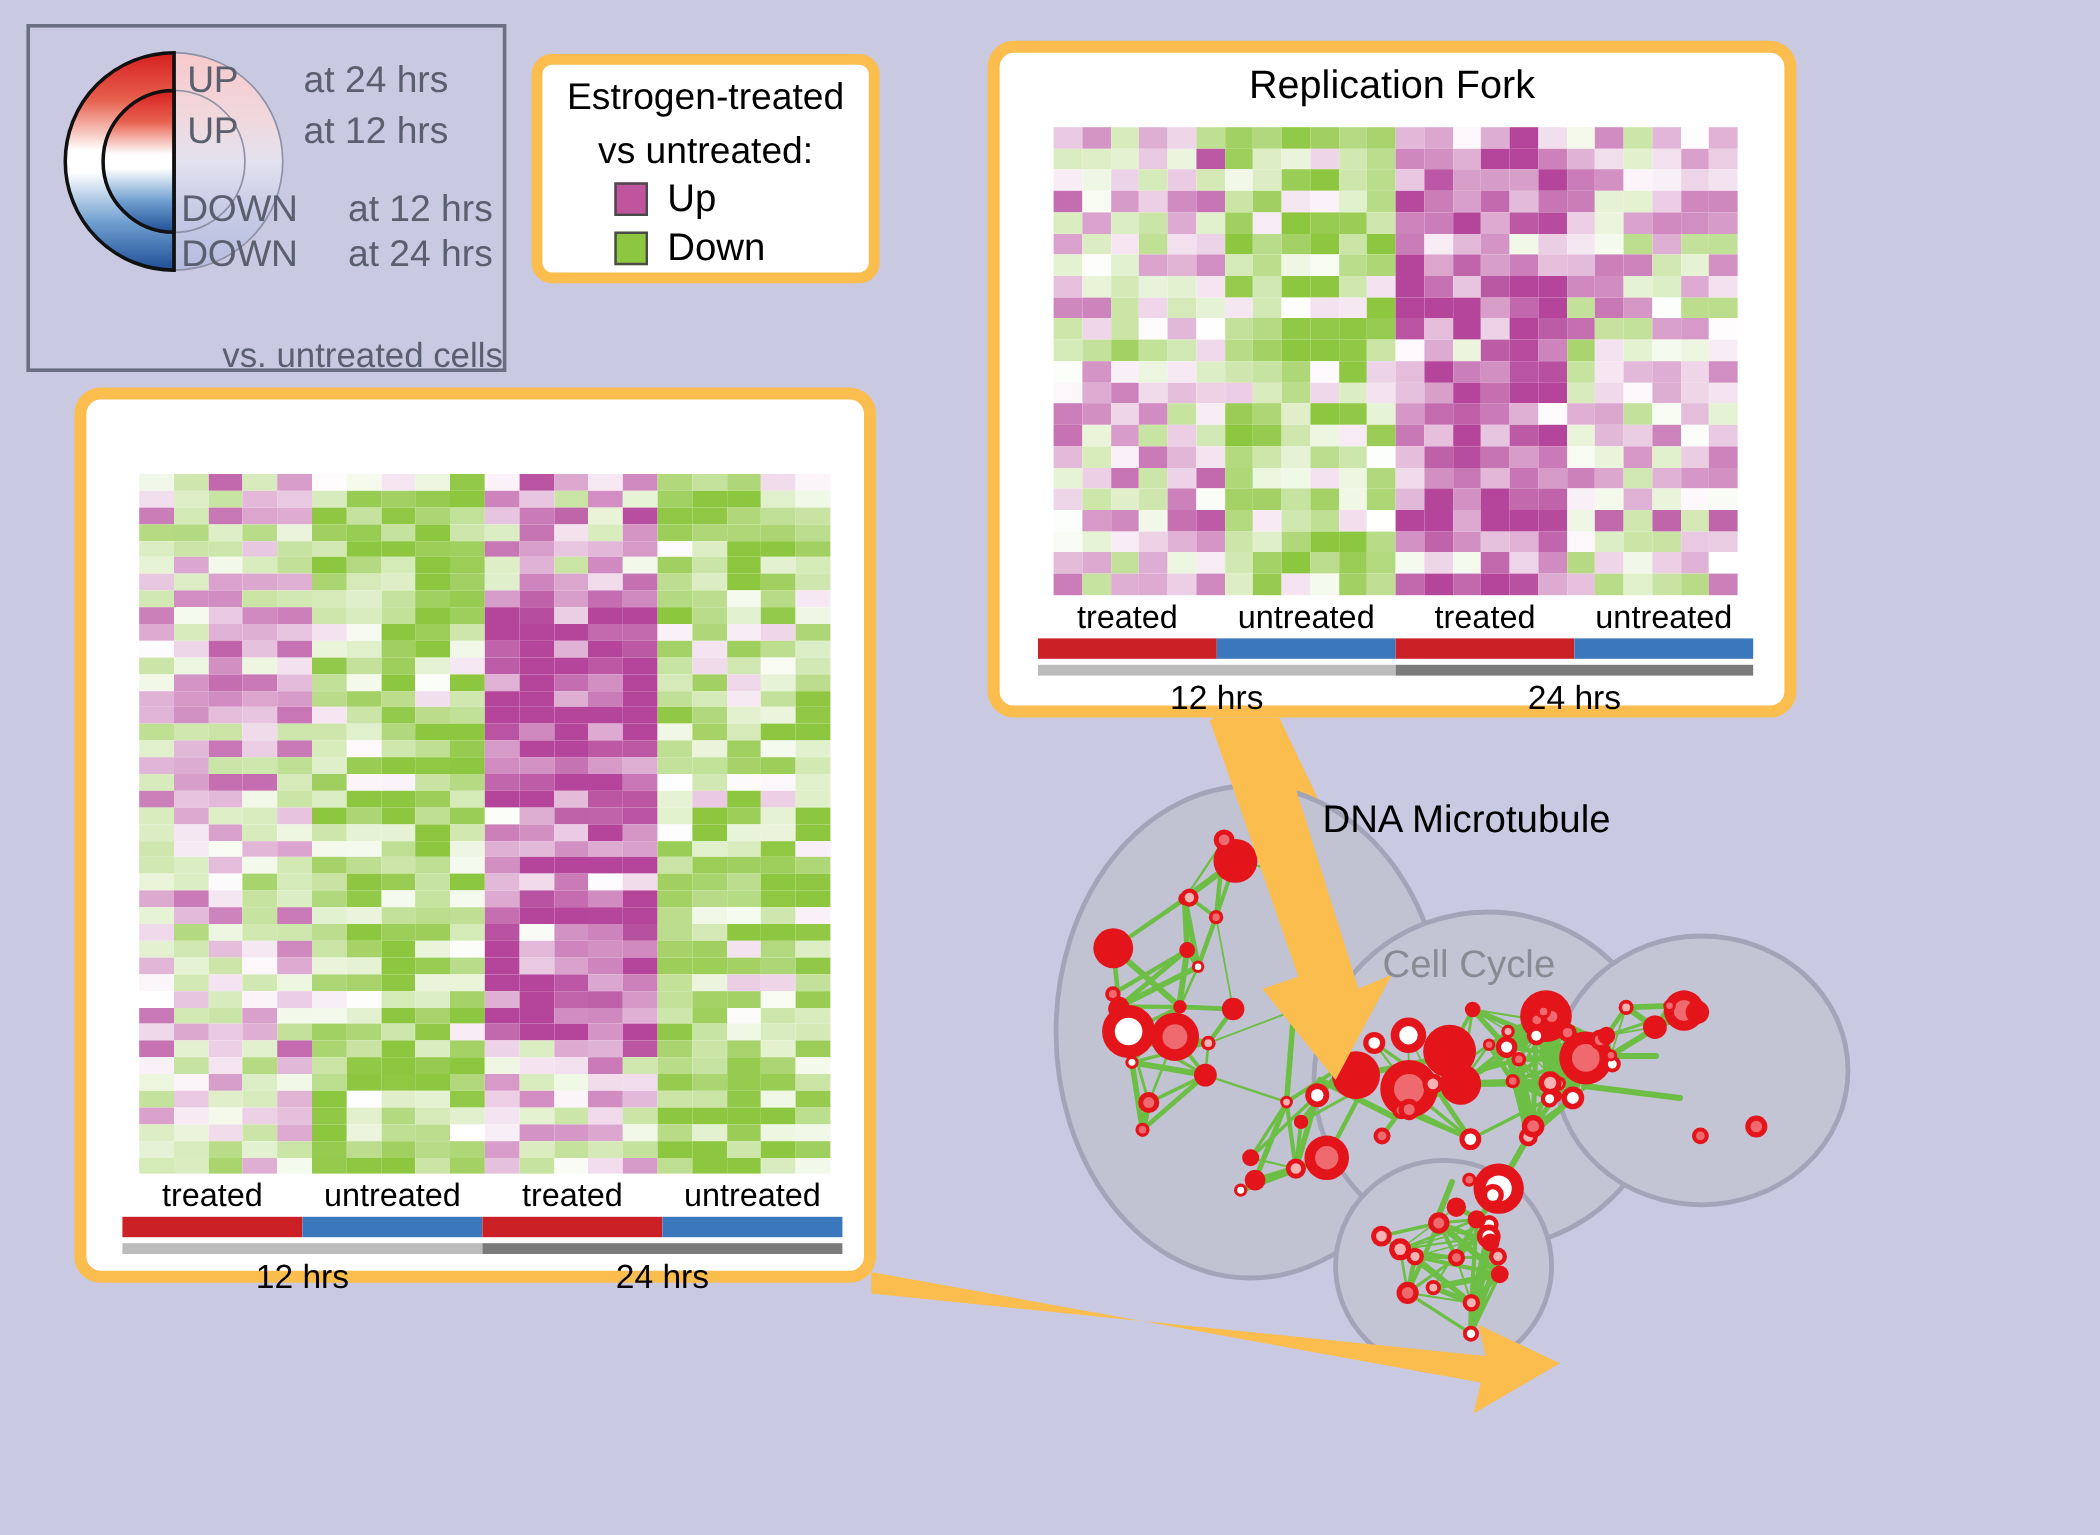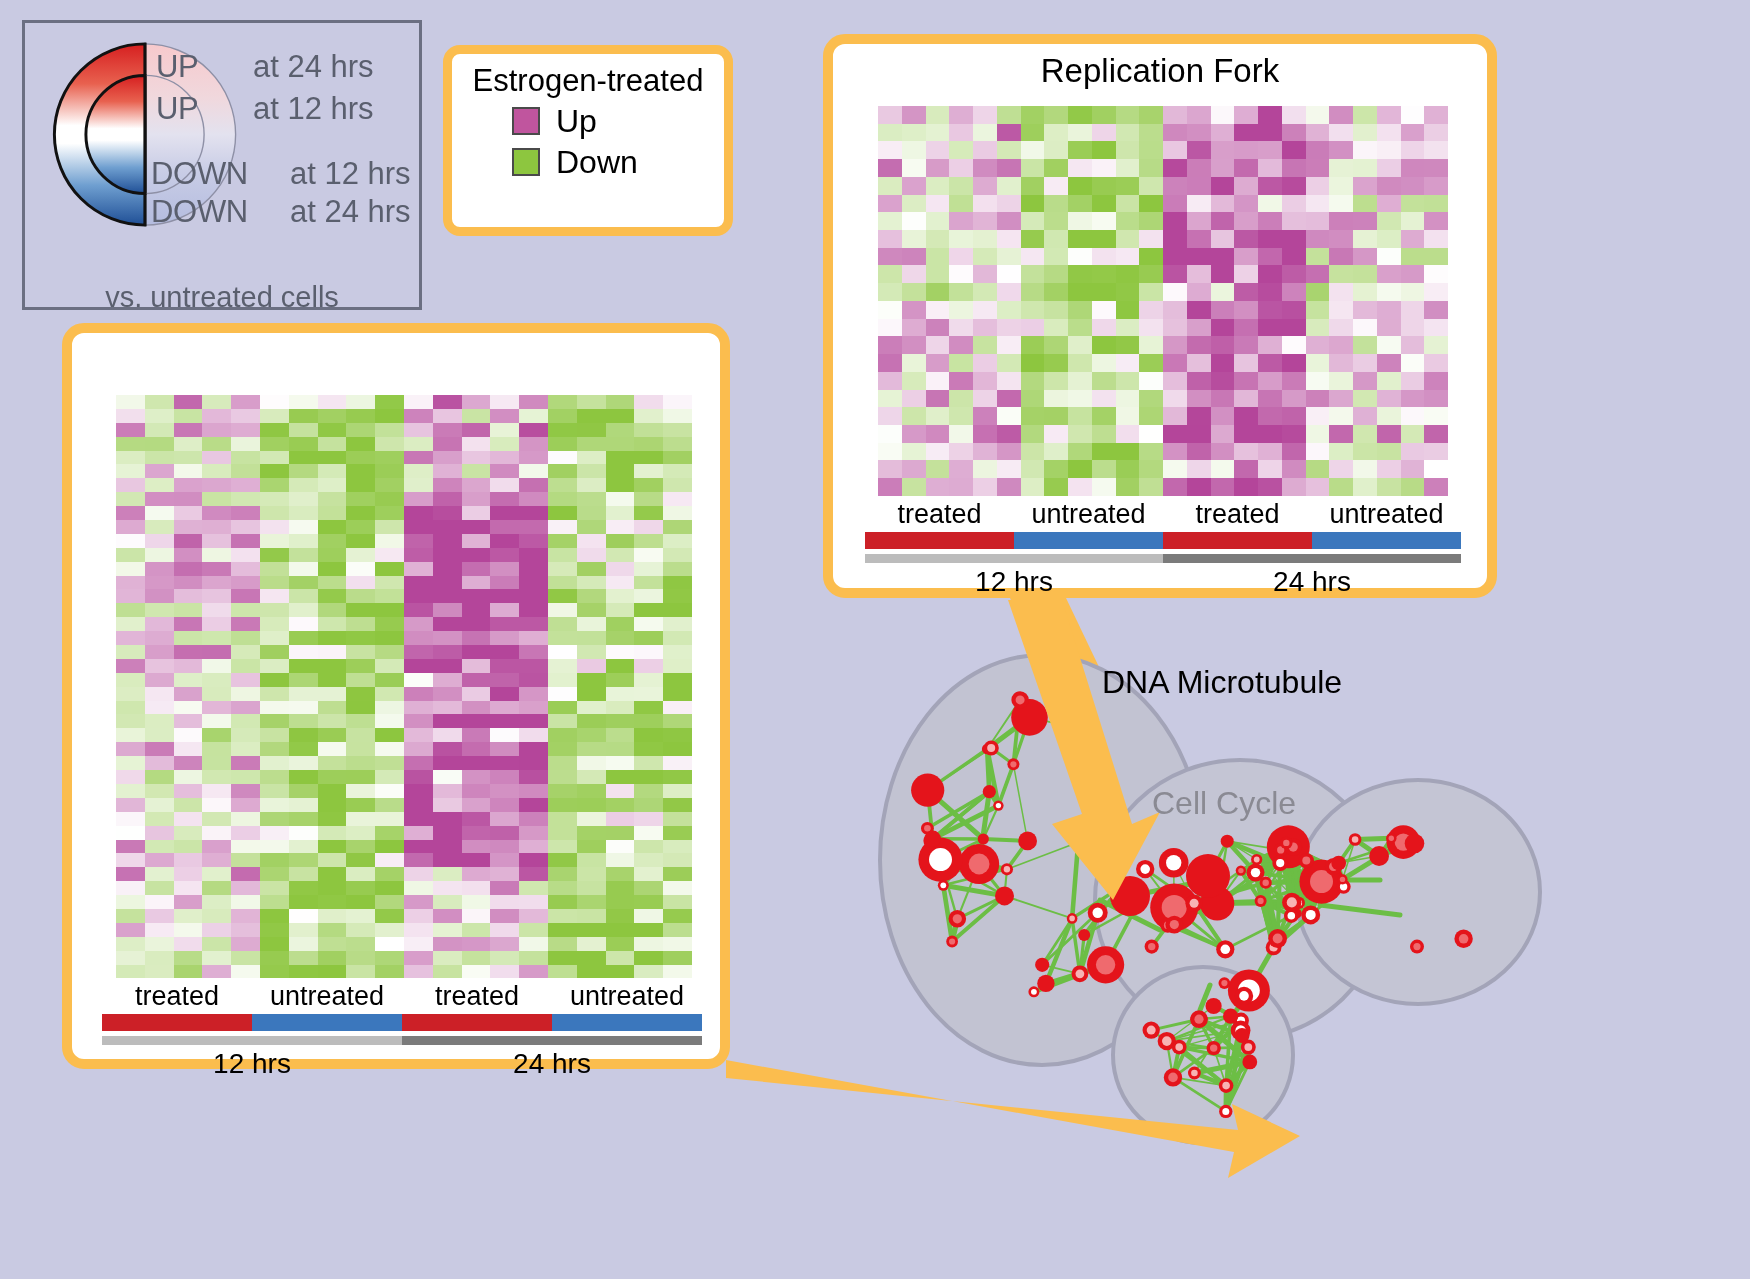--- a/index.html
+++ b/index.html
@@ -102,25 +102,26 @@
 
     <div class="ring-txt" style="left:131px;top:68px;">UP</div>
     <div class="ring-time" style="left:228px;top:68px;">at 12 hrs</div>
 
     <div class="ring-txt" style="left:126px;top:133px;">DOWN</div>
     <div class="ring-time" style="left:265px;top:133px;">at 12 hrs</div>
 
     <div class="ring-txt" style="left:126px;top:171px;">DOWN</div>
     <div class="ring-time" style="left:265px;top:171px;">at 24 hrs</div>
 
-    <div class="legend-foot" style="top:257px;">vs. untreated cells</div>
+    <div class="legend-foot" style="top:257px;text-align:right;">vs. untreated cells</div>
   </div>
 
   <div id="updown-legend">
     <div class="hd">Estrogen-treated</div>
+    <div class="hd">vs untreated:</div>
     <div class="row">
       <i class="sw up"></i>
       <span>Up</span>
     </div>
     <div class="row">
       <i class="sw down"></i>
       <span>Down</span>
     </div>
   </div>
 

